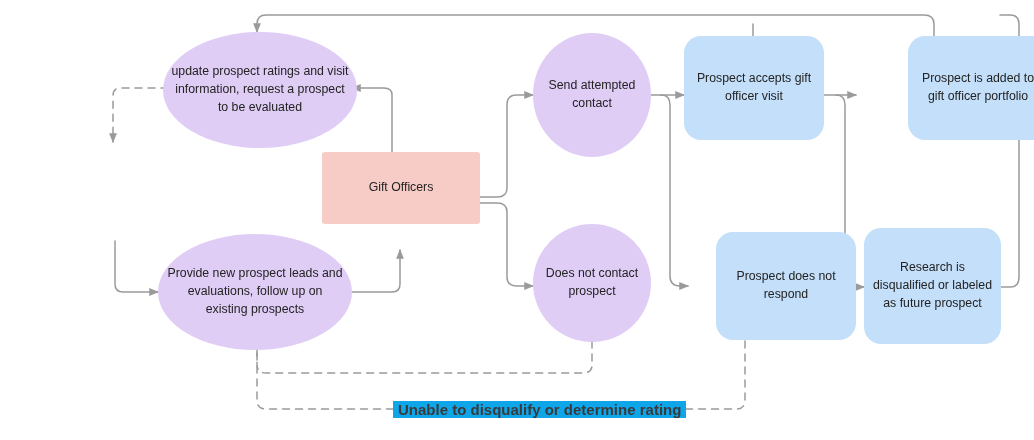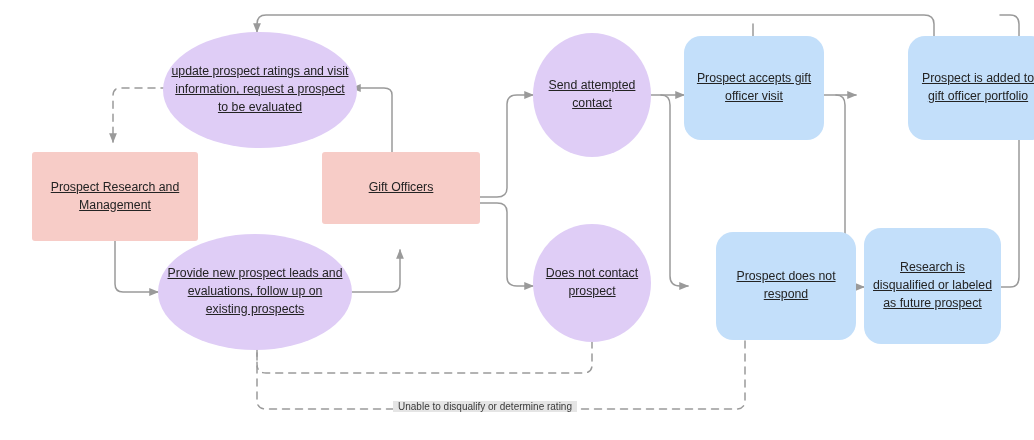--- a/index.html
+++ b/index.html
@@ -30,41 +30,42 @@
     align-items: center;
     justify-content: center;
     text-align: center;
     color: #232323;
     font-size: 12.3px;
     line-height: 1.45;
     box-sizing: border-box;
     padding: 4px 8px;
     z-index: 2;
   }
-  .node span { display: block; text-decoration: underline; }
+  .node span { display: block; }
   .proc {
     background: #f7ccc7;
     border-radius: 3px;
   }
   .ellipse {
     background: #dfcdf6;
     border-radius: 50%;
   }
   .rounded {
     background: #c3dffa;
     border-radius: 17px;
   }
   .edge-label {
     position: absolute;
-    font-size: 10px;
+    font-size: 15px;
     color: #3a3a3a;
-    background: #e5e5e5;
+    background: #0ea5e9;
     padding: 0 5px;
     white-space: nowrap;
     z-index: 3;
+    font-weight: bold;
   }
 </style>
 </head>
 <body>
 
 <div id="canvas">
 
   <svg id="edges" viewBox="0 0 1034 440" width="1034" height="440" xmlns="http://www.w3.org/2000/svg">
     <defs>
       <marker id="arrow" viewBox="0 0 10 10" refX="9" refY="5" markerWidth="6.5" markerHeight="6.5" orient="auto-start-reverse">
@@ -102,23 +103,20 @@
       <path d="M 753 52 L 753 24"></path>
 
       <path d="M 1001 287 L 1010 287 Q 1019 287 1019 277 L 1019 24 Q 1019 15 1010 15 L 1000 15"></path>
 
       <path d="M 592 341 L 592 365 Q 592 373 583 373 L 266 373 Q 257 373 257 364 L 257 335" stroke-dasharray="7 6" marker-end="url(#arrow)"></path>
 
       <path d="M 745 341 L 745 400 Q 745 409 736 409 L 266 409 Q 257 409 257 400 L 257 337" stroke-dasharray="7 6" marker-end="url(#arrow)"></path>
     </g>
   </svg>
 
-  <div class="node proc" style="left:32px; top:152px; width:166px; height:89px;">
-    <span>Prospect Research and Management</span>
-  </div>
 
   <div class="node ellipse" style="left:163px; top:32px; width:194px; height:116px;">
     <span>update prospect ratings and visit information, request a prospect to be evaluated</span>
   </div>
 
   <div class="node ellipse" style="left:158px; top:234px; width:194px; height:116px;">
     <span>Provide new prospect leads and evaluations, follow up on existing prospects</span>
   </div>
 
   <div class="node proc" style="left:322px; top:152px; width:158px; height:72px;">

